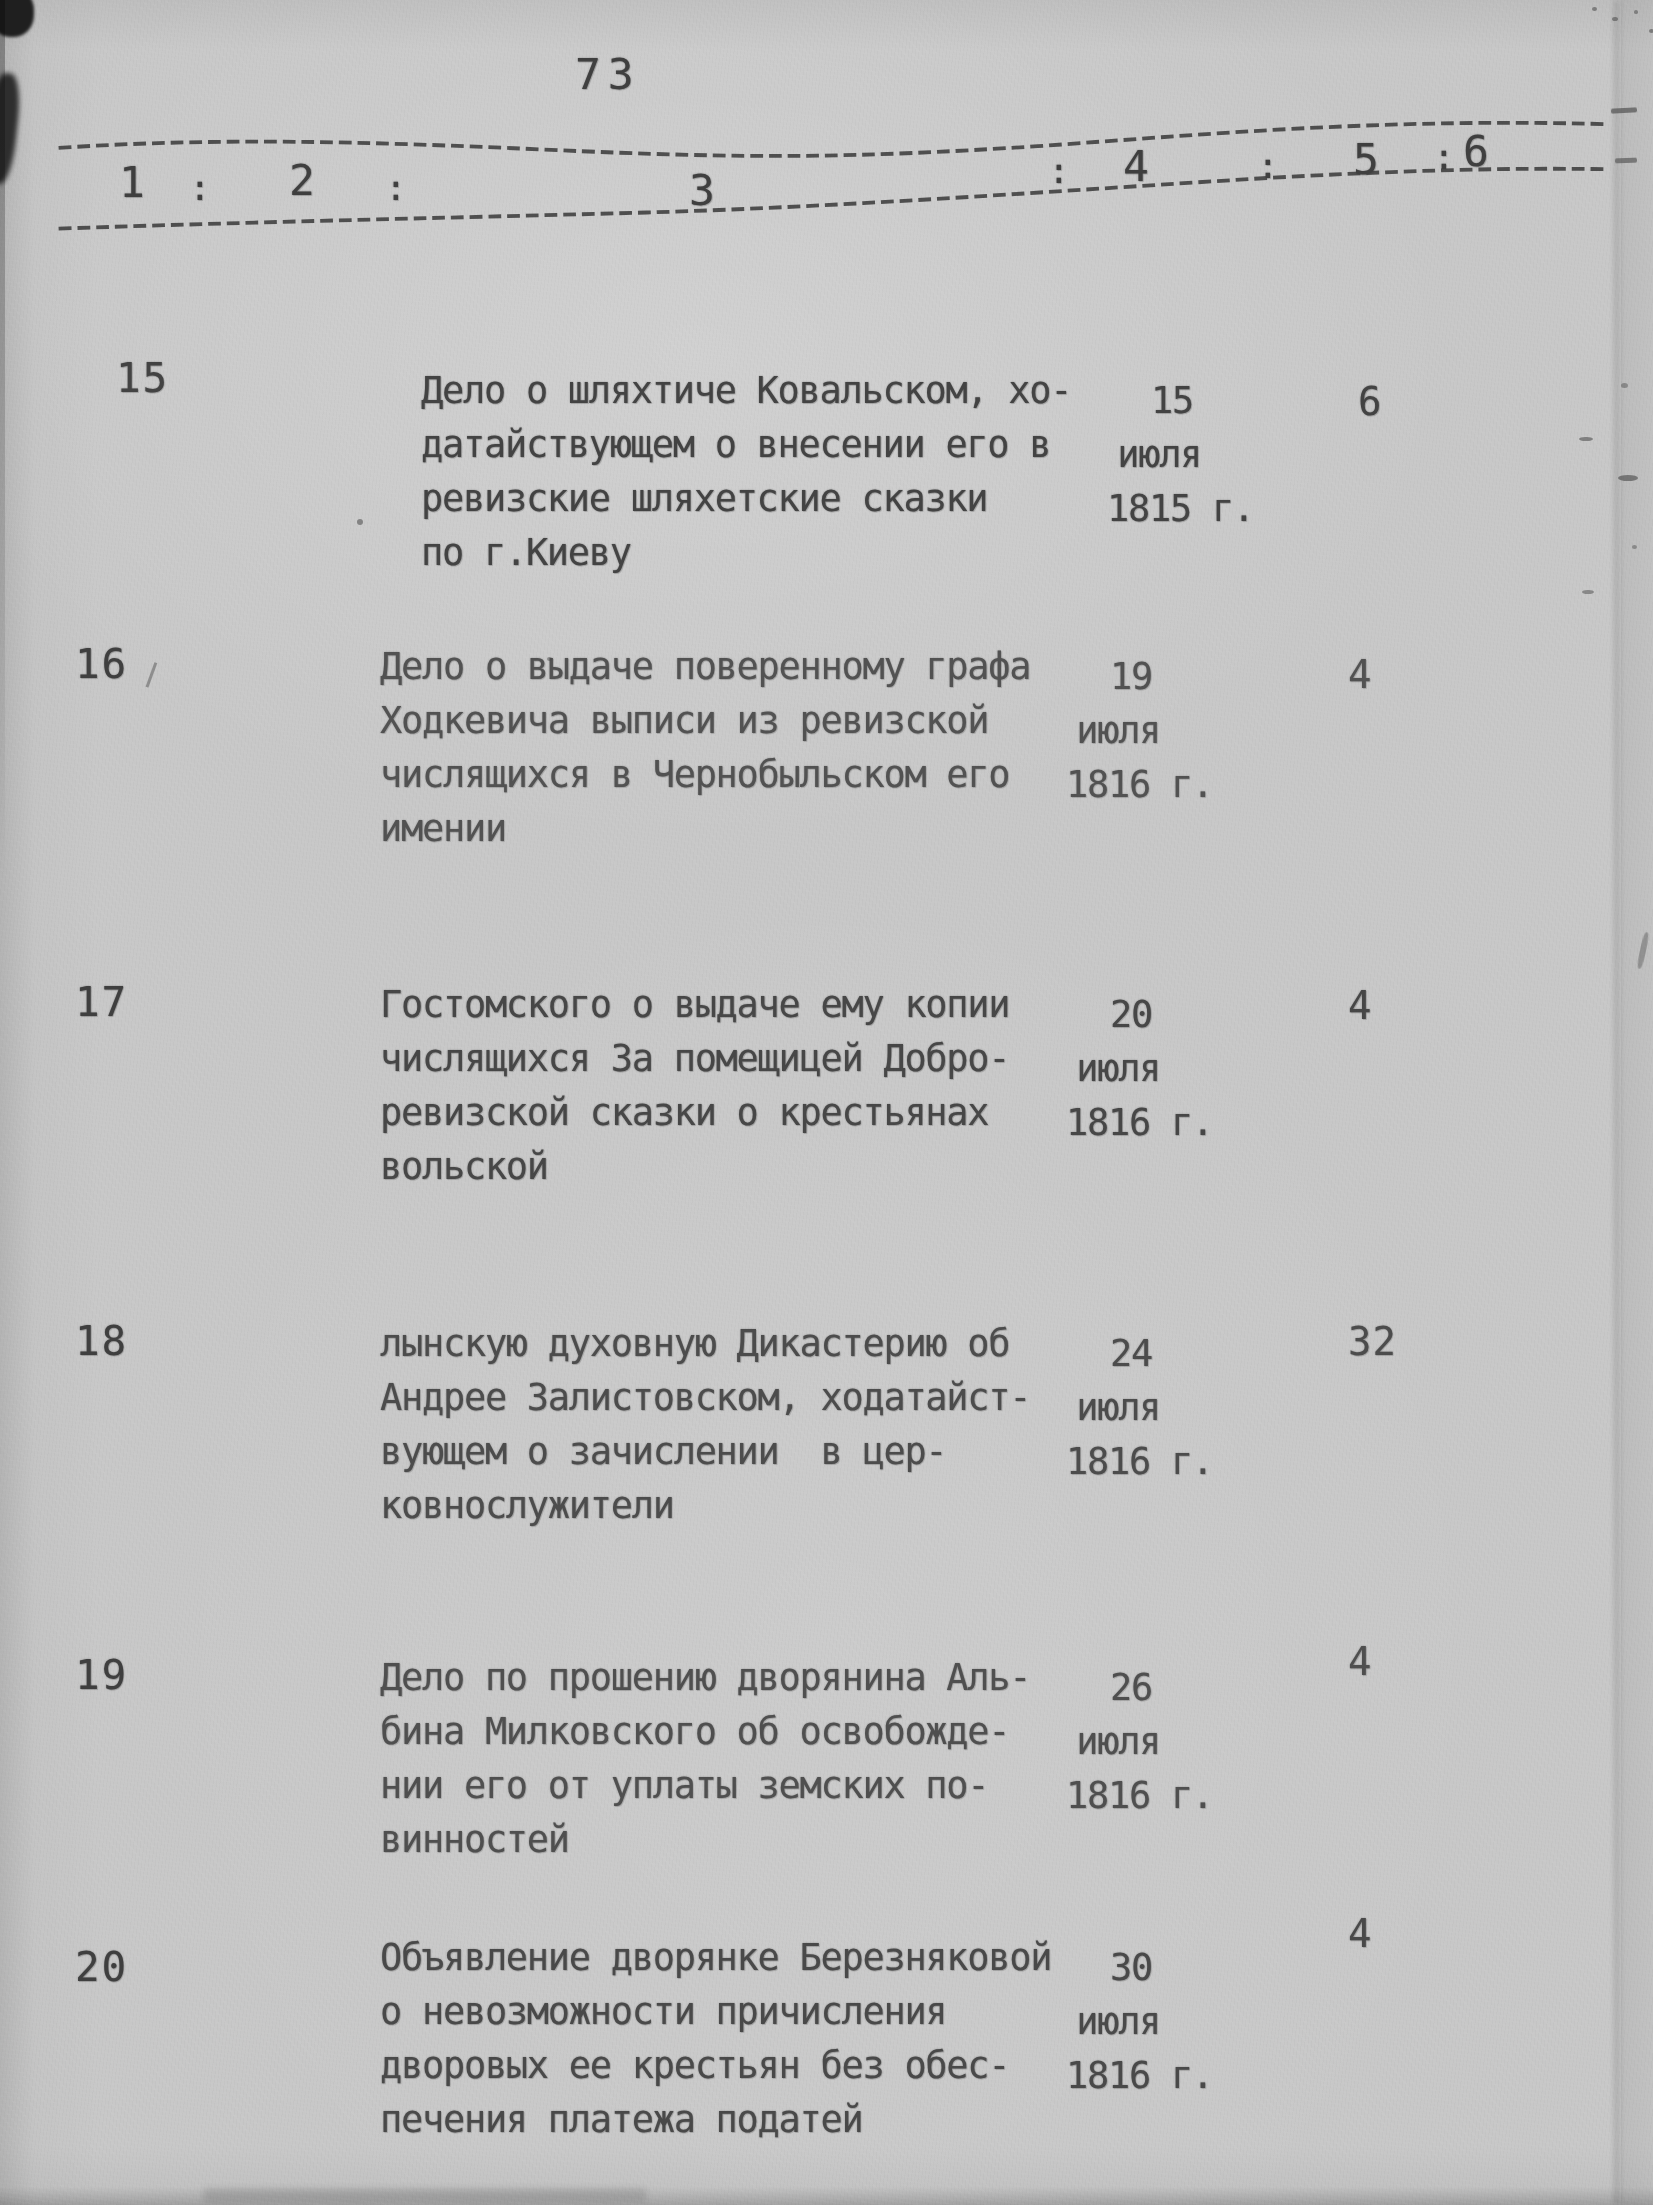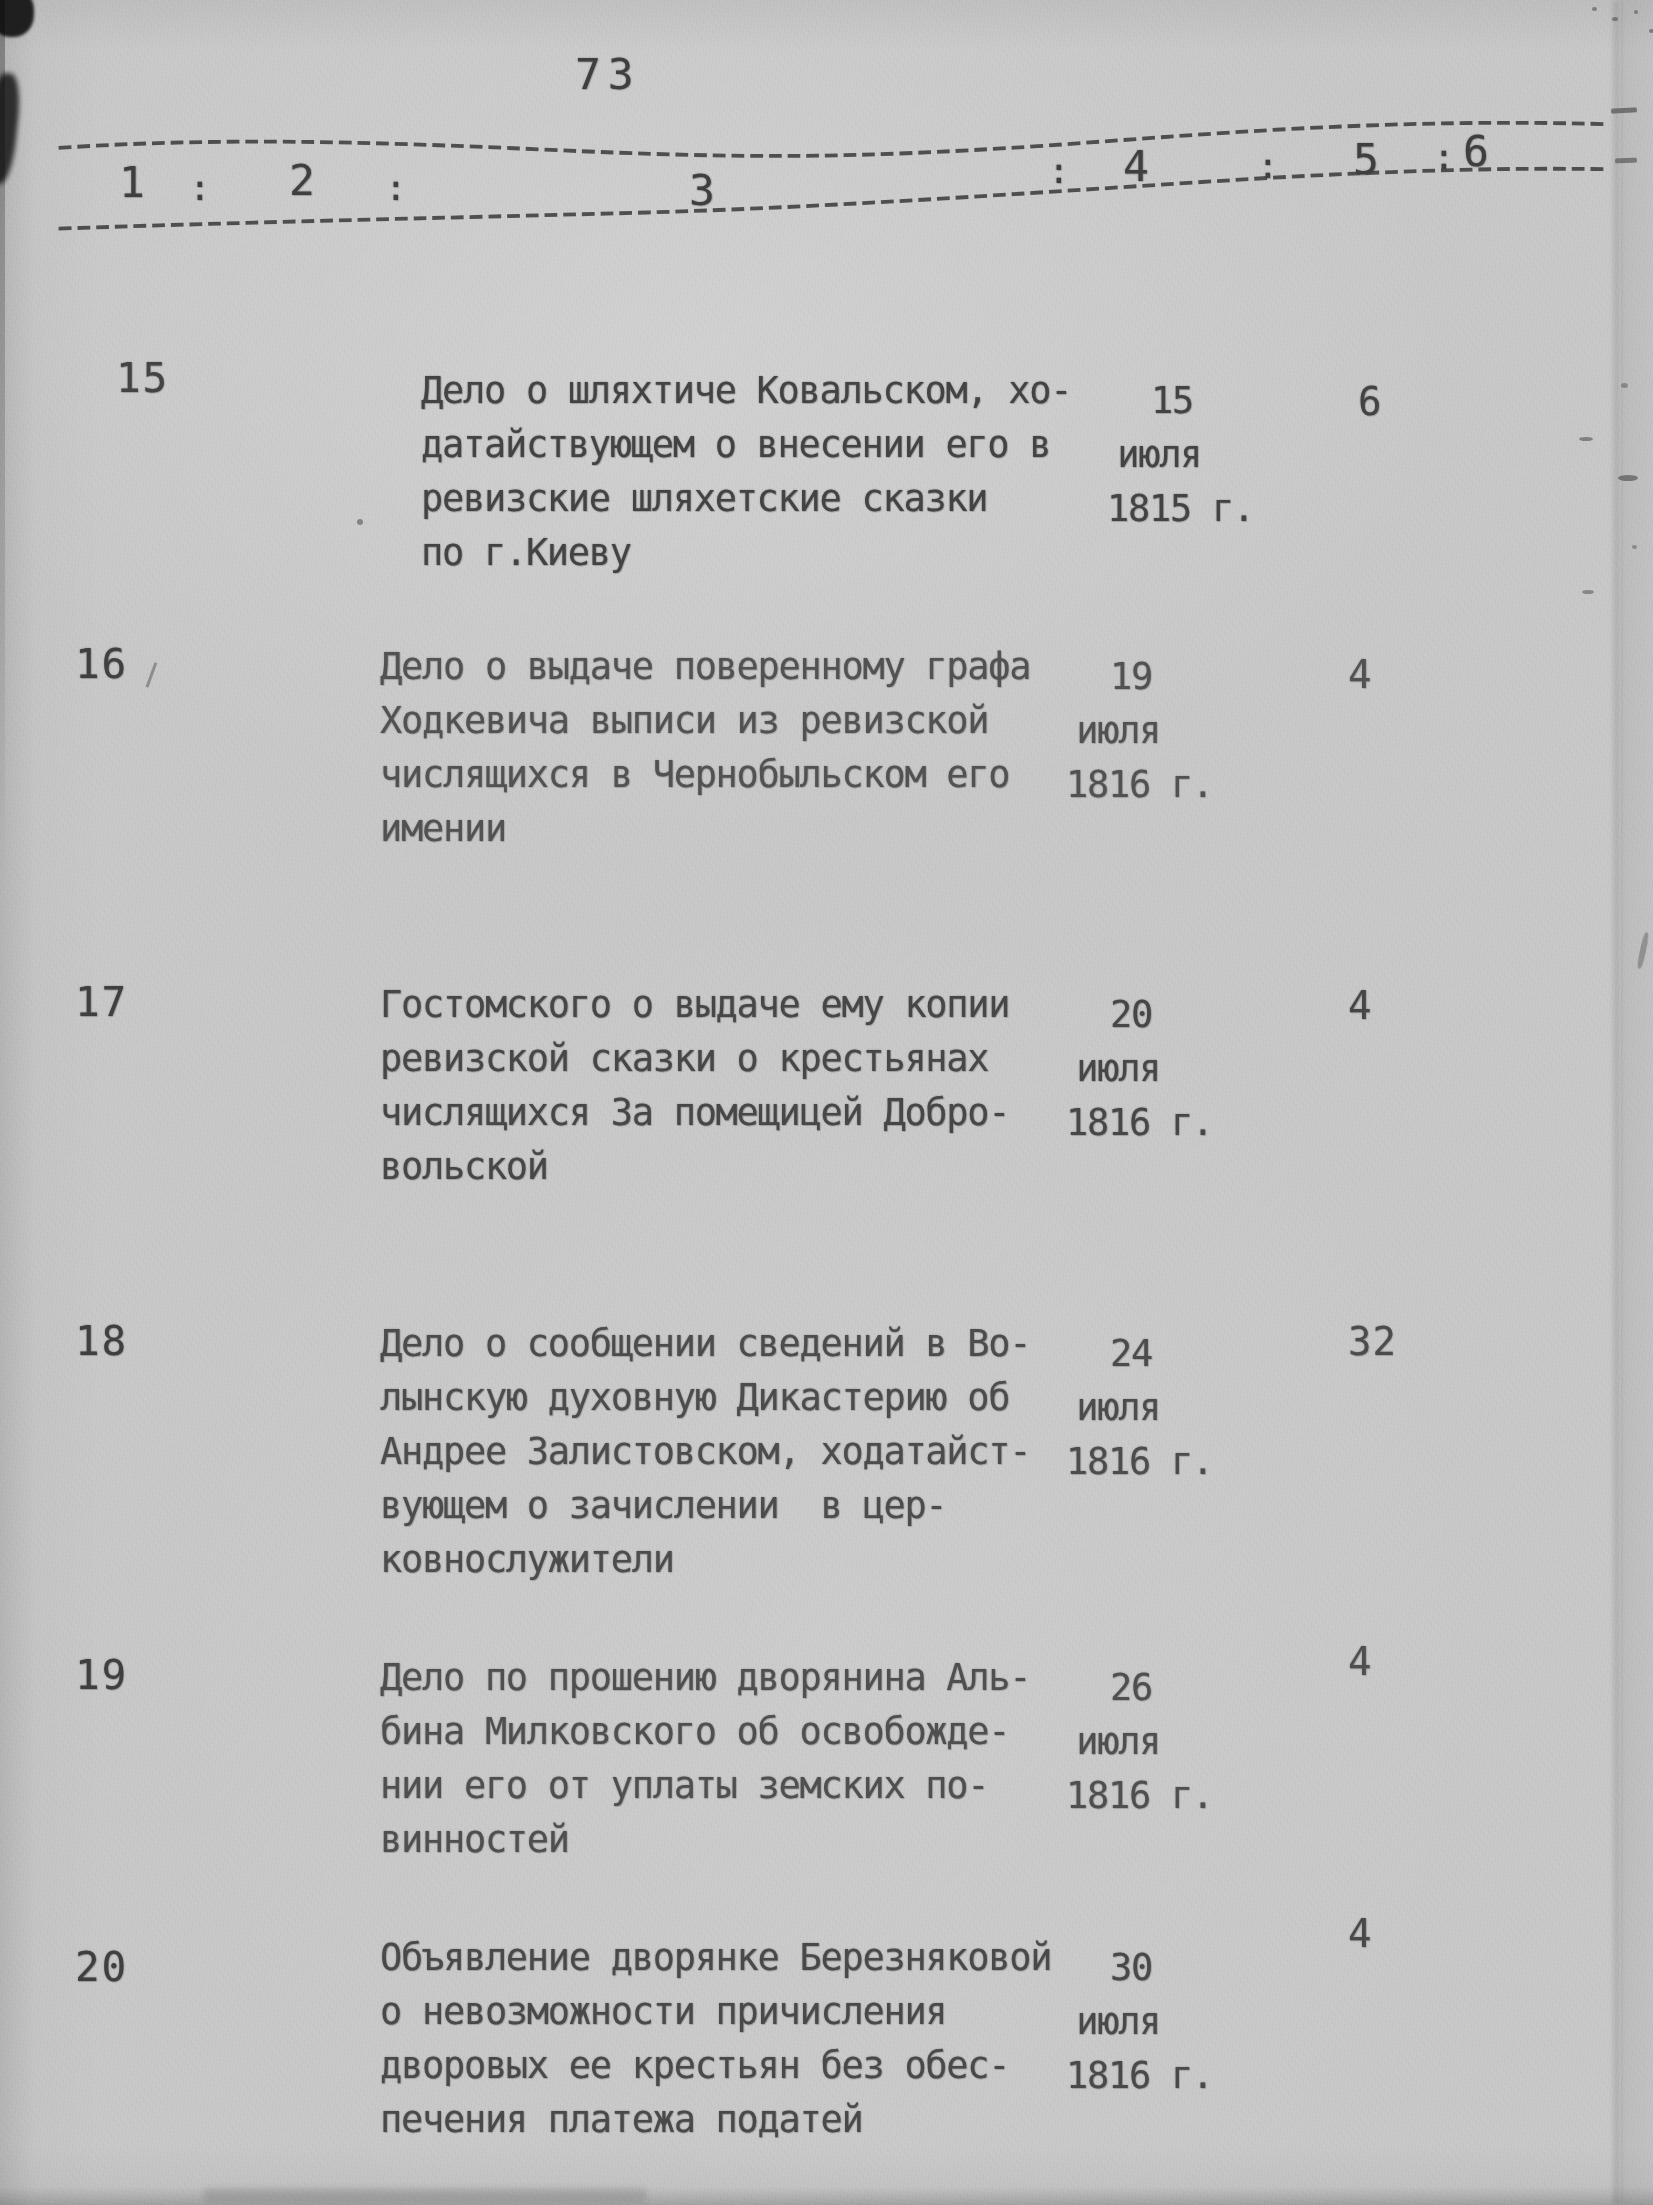--- a/index.html
+++ b/index.html
@@ -159,36 +159,35 @@
     <div class="date-line ink">июля</div>
     <div class="date-line ink">1816 г.</div>
   </div>
   <div class="sheets ink">4</div>
 </div>
 
 <div class="row r17">
   <div class="row-no ink">17</div>
   <div class="desc">
     <div class="desc-line ink">Гостомского о выдаче ему копии</div>
+    <div class="desc-line ink">числящихся За помещицей Добро-</div>
     <div class="desc-line ink">ревизской сказки о крестьянах</div>
-    <div class="desc-line ink">числящихся За помещицей Добро-</div>
     <div class="desc-line ink">вольской</div>
   </div>
   <div class="date">
     <div class="date-line ink">20</div>
     <div class="date-line ink">июля</div>
     <div class="date-line ink">1816 г.</div>
   </div>
   <div class="sheets ink">4</div>
 </div>
 
 <div class="row r18">
   <div class="row-no ink">18</div>
   <div class="desc">
-    <div class="desc-line ink">Дело о сообщении сведений в Во-</div>
     <div class="desc-line ink">лынскую духовную Дикастерию об</div>
     <div class="desc-line ink">Андрее Залистовском, ходатайст-</div>
     <div class="desc-line ink">вующем о зачислении  в цер-</div>
     <div class="desc-line ink">ковнослужители</div>
   </div>
   <div class="date">
     <div class="date-line ink">24</div>
     <div class="date-line ink">июля</div>
     <div class="date-line ink">1816 г.</div>
   </div>

